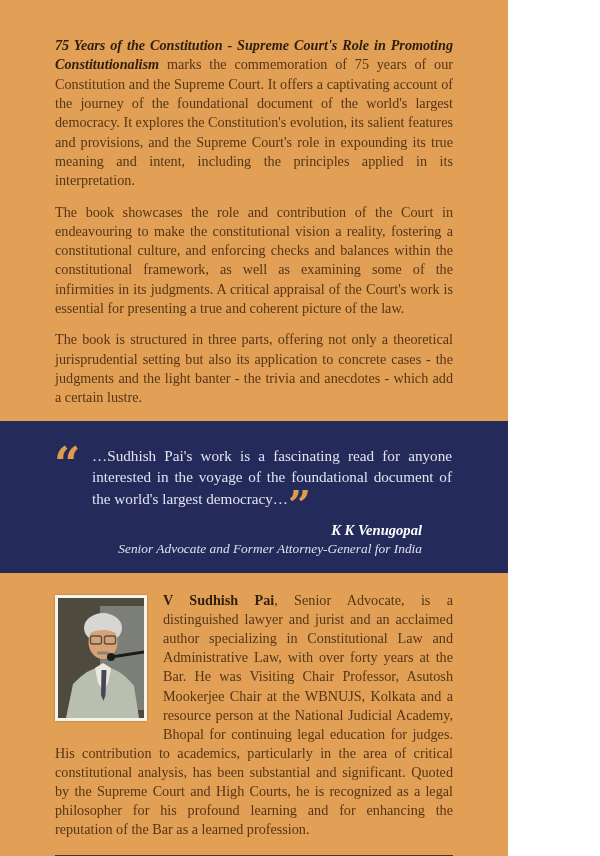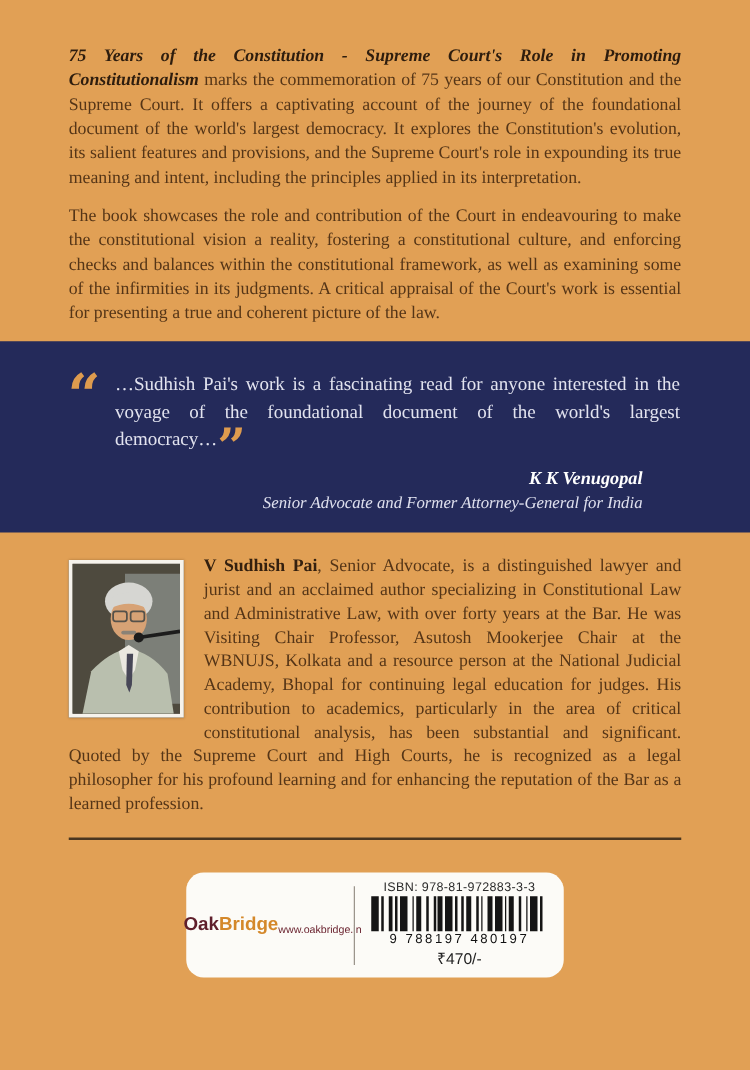--- a/index.html
+++ b/index.html
@@ -1,18 +1,18 @@
 <!DOCTYPE html>
 <html><head>
 <meta charset="utf-8">
 <style>
   * { margin:0; padding:0; box-sizing:border-box; }
   html,body { width:600px; }
   body { font-family:"Liberation Serif", serif; }
-  .page { width:600px; height:856px; background:#e1a055; overflow:hidden; position:relative; }
+  .page { width:508px; height:856px; background:#e1a055; overflow:hidden; position:relative; }
 
   
   .intro { padding:36px 55px 0 55px; color:#553517; font-size:14.2px; line-height:1.36; text-align:justify; }
   .intro p { margin-bottom:12px; }
   .intro p:last-child { margin-bottom:0; }
   .book-title { font-weight:bold; font-style:italic; color:#2e1d0e; }
 
   
   .quote-box { margin-top:13px; background:#242a5a; padding:24px 56px 16px 92px; color:#e6e7f2; }
   .quote-text { font-size:15.2px; line-height:1.42; text-align:justify; position:relative; color:#e2e3ef; }
@@ -51,20 +51,21 @@
   .price { font-family:"Liberation Sans", sans-serif; font-size:12.5px; color:#222; margin-top:1px; }
 </style>
 </head>
 <body>
 
 <div class="page">
 
   <section class="intro">
     <p><span class="book-title">75 Years of the Constitution - Supreme Court's Role in Promoting Constitutionalism</span> <span>marks the commemoration of 75 years of our Constitution and the Supreme Court. It offers a captivating account of the journey of the foundational document of the world's largest democracy. It explores the Constitution's evolution, its salient features and provisions, and the Supreme Court's role in expounding its true meaning and intent, including the principles applied in its interpretation.</span></p>
     <p>The book showcases the role and contribution of the Court in endeavouring to make the constitutional vision a reality, fostering a constitutional culture, and enforcing checks and balances within the constitutional framework, as well as examining some of the infirmities in its judgments. A critical appraisal of the Court's work is essential for presenting a true and coherent picture of the law.</p>
+    <p>The book is structured in three parts, offering not only a theoretical jurisprudential setting but also its application to concrete cases - the judgments and the light banter - the trivia and anecdotes - which add a certain lustre.</p>
   </section>
 
   <section class="quote-box">
     <p class="quote-text"><span class="openq">“</span><span>…Sudhish Pai's work is a fascinating read for anyone interested in the voyage of the foundational document of the world's largest democracy…</span><span class="closeq">”</span></p>
     <div class="attrib">
       <div class="q-name">K K Venugopal</div>
       <div class="q-role">Senior Advocate and Former Attorney-General for India</div>
     </div>
   </section>
 

